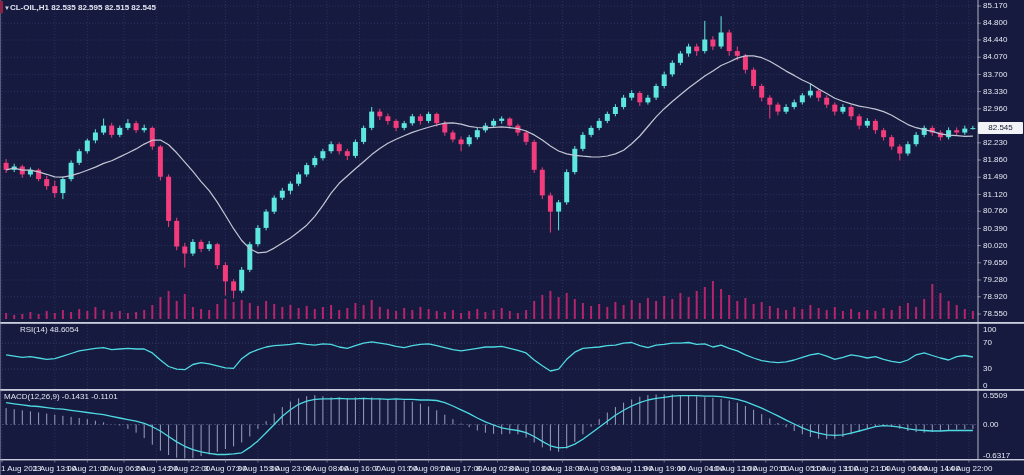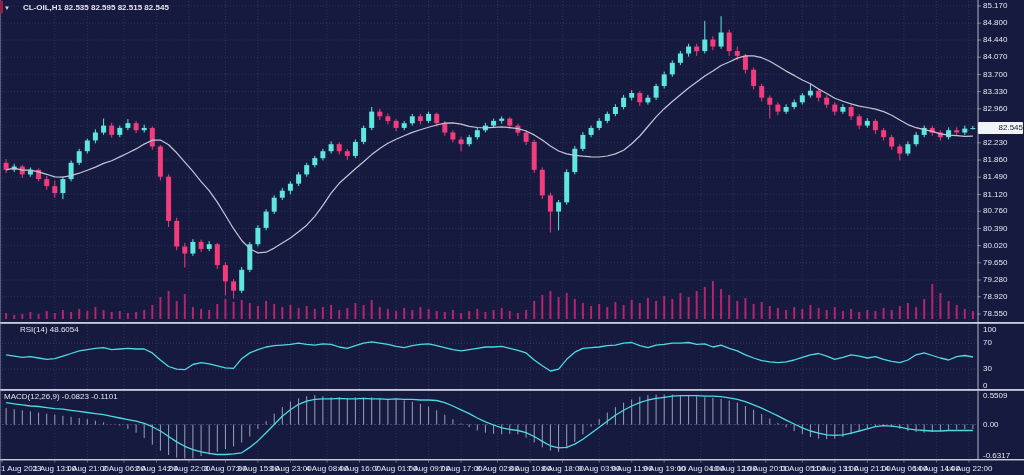--- a/index.html
+++ b/index.html
@@ -1,21 +1,21 @@
 <!DOCTYPE html>
 <html><head>
 <meta charset="utf-8">
 <style>
   html,body{margin:0;padding:0;background:#0e1129;}
   .chart-window{position:relative;width:1024px;height:475px;background:#151a3e;overflow:hidden;
     font-family:"Liberation Sans",sans-serif;}
   .chart-window svg{position:absolute;left:0;top:0;}
   svg text{font-family:"Liberation Sans",sans-serif;}
   .overlay{position:absolute;font-size:8px;color:#e2e4f0;white-space:nowrap;line-height:10px;}
-  .chart-title{left:4px;top:3px;font-weight:600;display:flex;gap:13px;align-items:center;}
+  .chart-title{left:4px;top:3px;font-weight:600;display:flex;gap:0;align-items:center;}
   .chart-title .dd{font-size:6px;color:#cfd3e4;}
   .rsi-label{left:20px;top:325px;}
   .macd-label{left:4px;top:392px;}
   .price-tag{left:978px;width:45px;height:12px;background:#f2f3f7;color:#14172e;
     font-size:8px;text-align:center;line-height:12px;border-radius:1px;}
   .edge-accent{position:absolute;left:0;top:1px;width:3px;height:12px;background:#8c2343;}
 </style>
 </head>
 <body>
 
@@ -685,16 +685,16 @@
 
   <div class="edge-accent"></div>
 
   <div class="overlay chart-title">
     <span class="dd">▼</span>
     <span>CL-OIL,H1 82.535 82.595 82.515 82.545</span>
   </div>
 
   <div class="overlay rsi-label">RSI(14) 48.6054</div>
 
-  <div class="overlay macd-label">MACD(12,26,9) -0.0823 -0.1101</div>
+  <div class="overlay macd-label">MACD(12,26,9) -0.1431 -0.1101</div>
 
-  <div class="overlay price-tag" id="price-tag" style="top: 122px; background: rgb(242, 243, 247); color: rgb(20, 23, 46); text-align: right;">82.545</div>
+  <div class="overlay price-tag" id="price-tag" style="top: 122px; background: rgb(242, 243, 247); color: rgb(20, 23, 46);">82.545</div>
 </div>
 
 </body></html>

